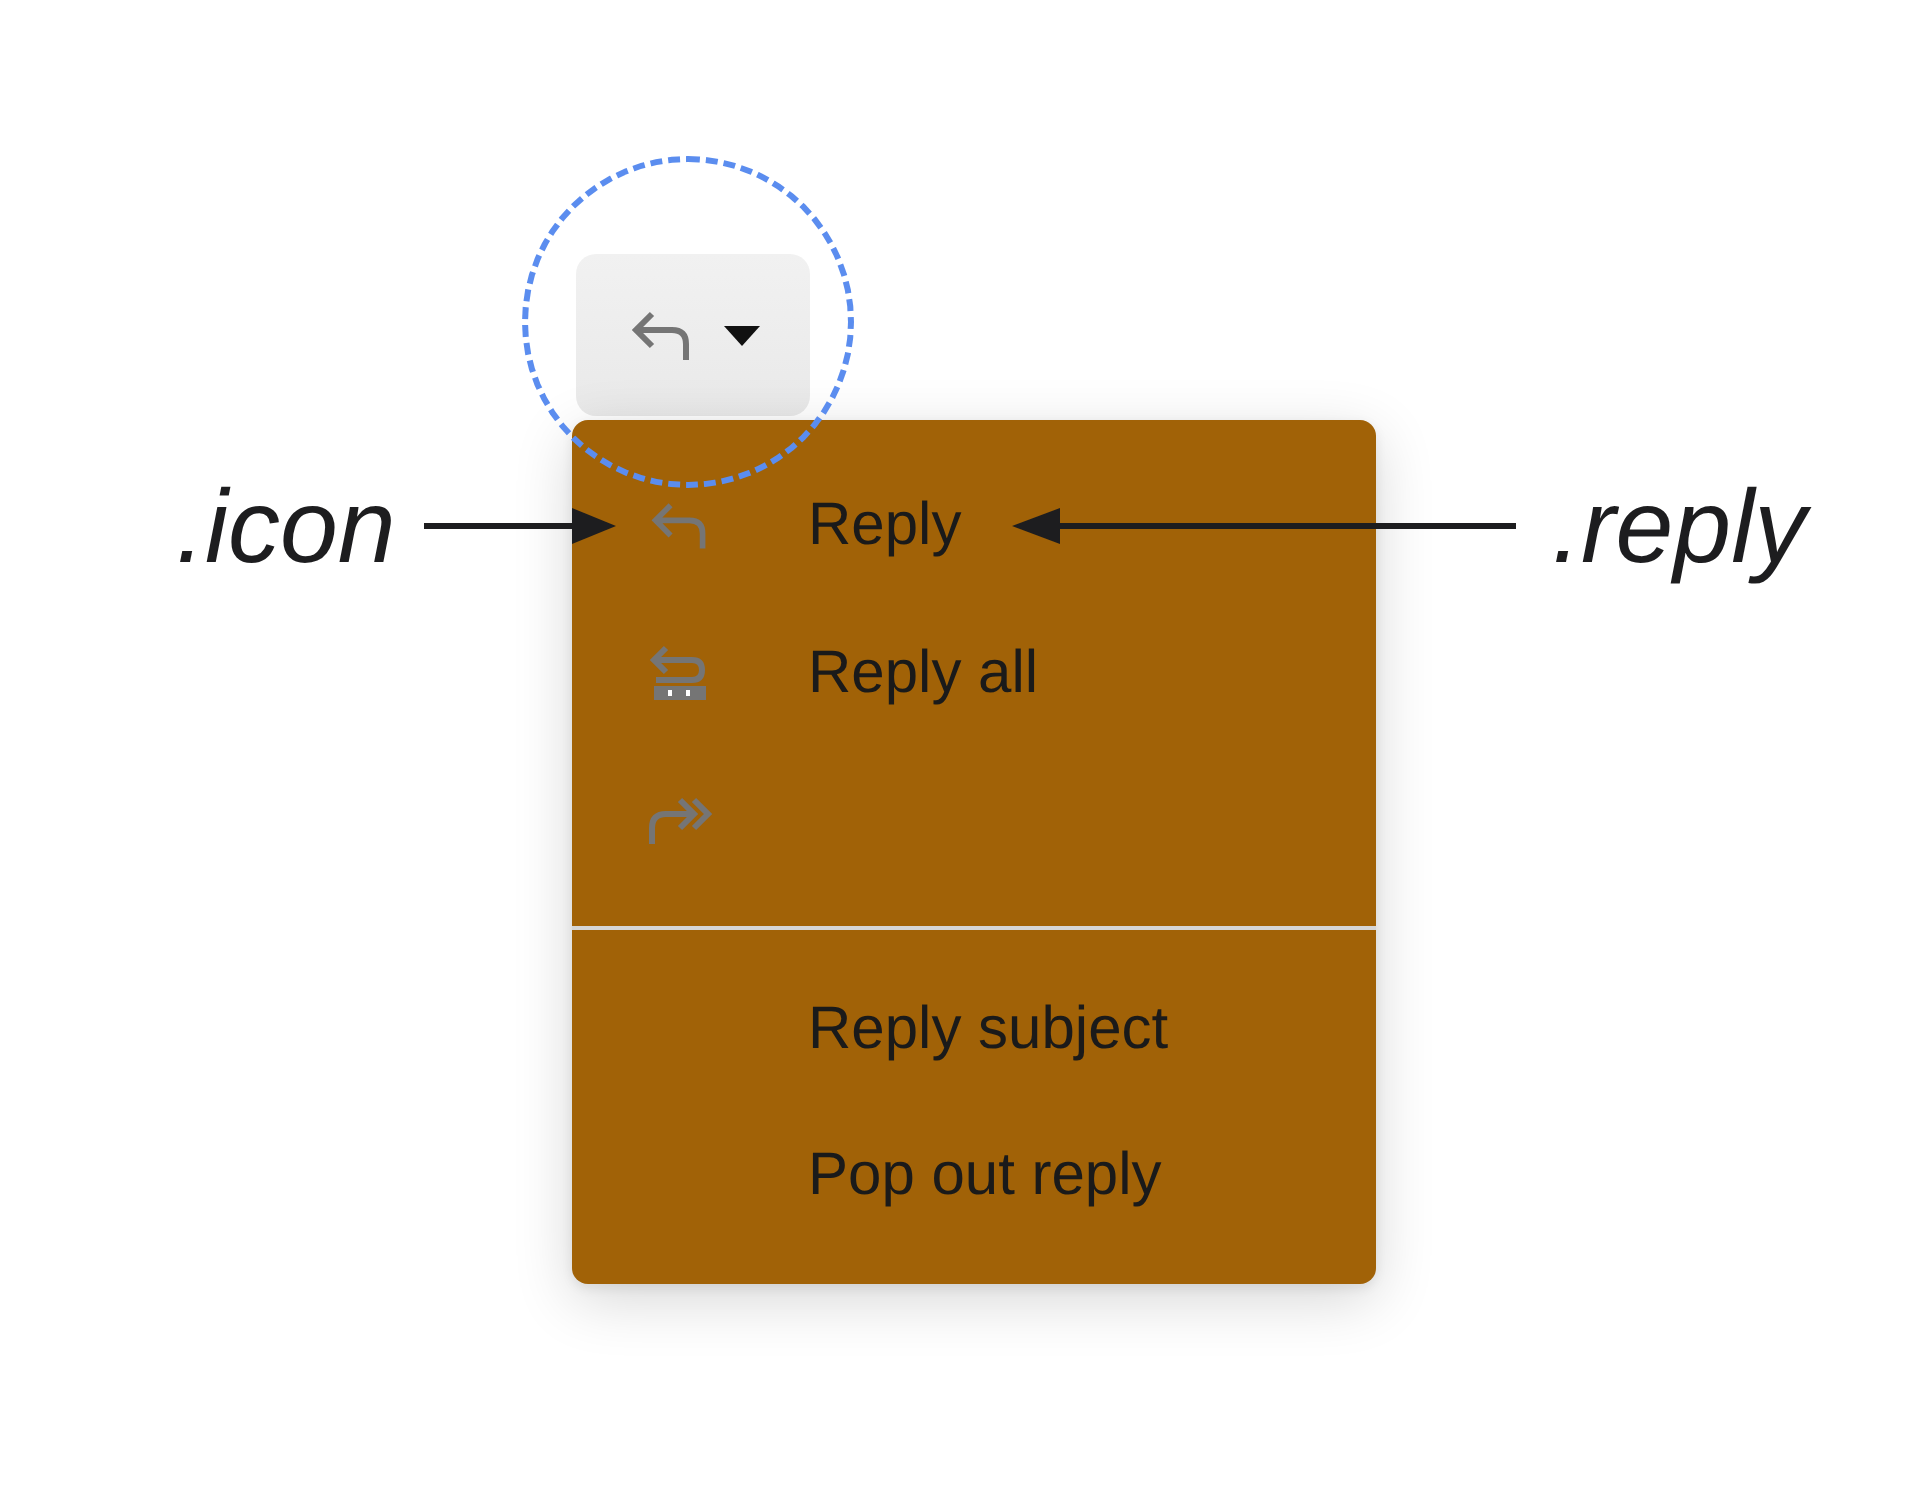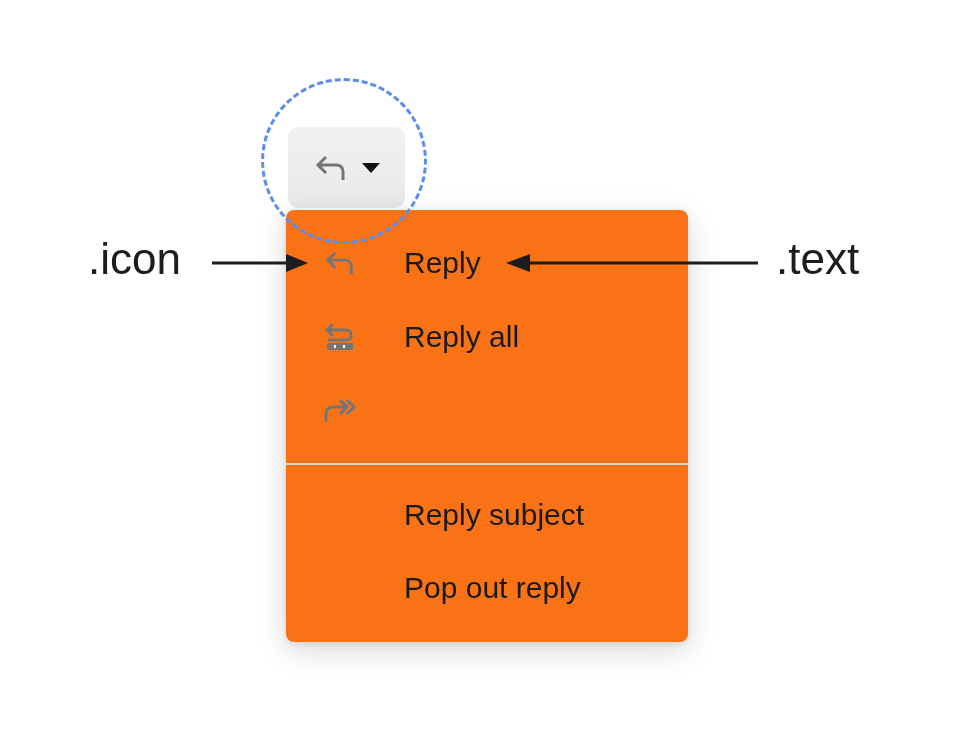--- a/index.html
+++ b/index.html
@@ -5,27 +5,27 @@
   html, body { margin:0; padding:0; }
   body { width:966px; height:752px; background:#ffffff; position:relative; overflow:hidden;
          font-family:"Liberation Sans", sans-serif; }
   .focus-ring { position:absolute; left:261px; top:78px; width:166px; height:166px;
                 border:3px dashed #5b8def; border-radius:50%; box-sizing:border-box; z-index:5; }
   .reply-btn { position:absolute; left:288px; top:127px; width:117px; height:81px;
                background:linear-gradient(#f1f1f1,#e9e9e9); border-radius:10px;
                display:flex; align-items:center; justify-content:center; gap:14px; }
   .reply-btn svg { display:block; }
   .menu { position:absolute; left:286px; top:210px; width:402px; height:432px;
-          background:#f97316; border-radius:8px;
+          background:#a16207; border-radius:8px;
           box-shadow:0 8px 30px rgba(0,0,0,0.16), 0 2px 6px rgba(0,0,0,0.08); }
   .item { position:absolute; left:0; width:100%; height:60px; display:flex; align-items:center; }
   .item .ic { position:absolute; left:34px; width:40px; height:40px; display:flex; align-items:center; justify-content:center; }
   .item .lbl { position:absolute; left:118px; font-size:30px; color:#1a1a1a; }
   .divider { position:absolute; left:0; width:100%; top:253px; height:2px; background:#d6d6d6; }
-  .annot { position:absolute; font-size:44px; color:#1d1d1f; }
+  .annot { position:absolute; font-size:52px; color:#1d1d1f;font-style:italic; }
   .arrow { position:absolute; }
 </style>
 </head>
 <body>
 
 <div class="reply-btn">
   <span>
     <svg width="34" height="28" viewBox="0 0 34 28">
         <path d="M12 3 L4 11 L12 19 M4 11 H22 Q29 11 29 18 V26" fill="none" stroke="#757575" stroke-width="3"></path>
       </svg>
@@ -78,13 +78,13 @@
 <span class="annot" style="left:88px; top:234px;">.icon</span>
 <svg class="arrow" style="left:212px; top:252px;" width="96" height="22" viewBox="0 0 96 22">
   <line x1="0" y1="11" x2="76" y2="11" stroke="#1d1d1f" stroke-width="3"></line>
   <path d="M74 2 L96 11 L74 20 Z" fill="#1d1d1f"></path>
 </svg>
 
 <svg class="arrow" style="left:506px; top:252px;" width="252" height="22" viewBox="0 0 252 22">
   <path d="M0 11 L24 2 L24 20 Z" fill="#1d1d1f"></path>
   <line x1="20" y1="11" x2="252" y2="11" stroke="#1d1d1f" stroke-width="3"></line>
 </svg>
-<span class="annot" style="left:776px; top:234px;">.text</span>
+<span class="annot" style="left:776px; top:234px;">.reply</span>
 
 </body></html>

